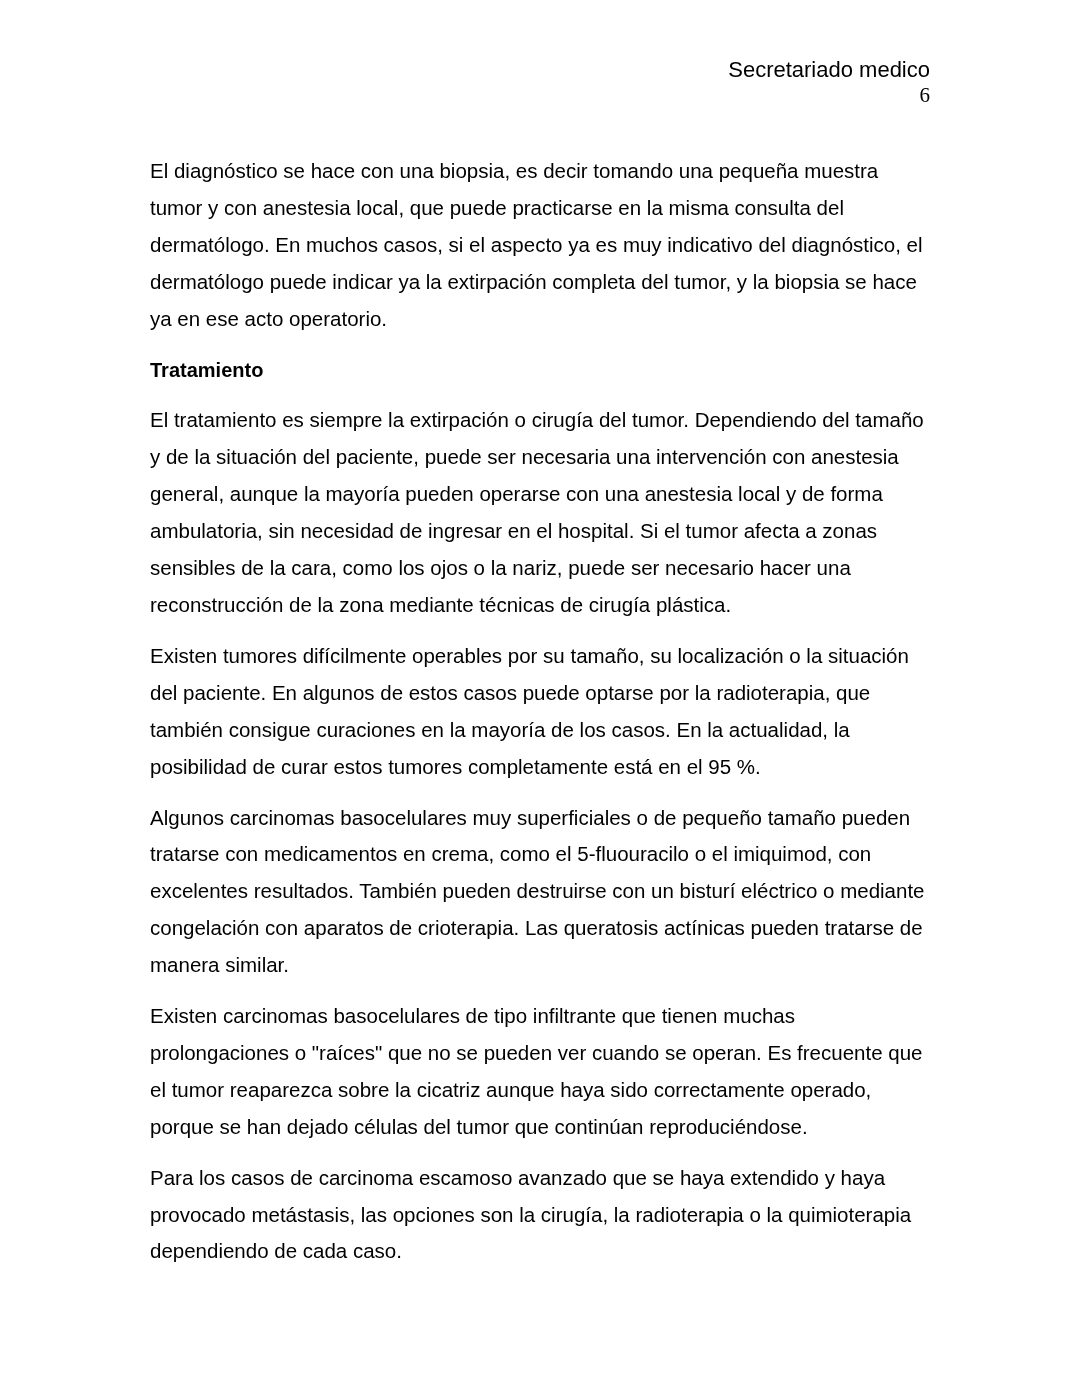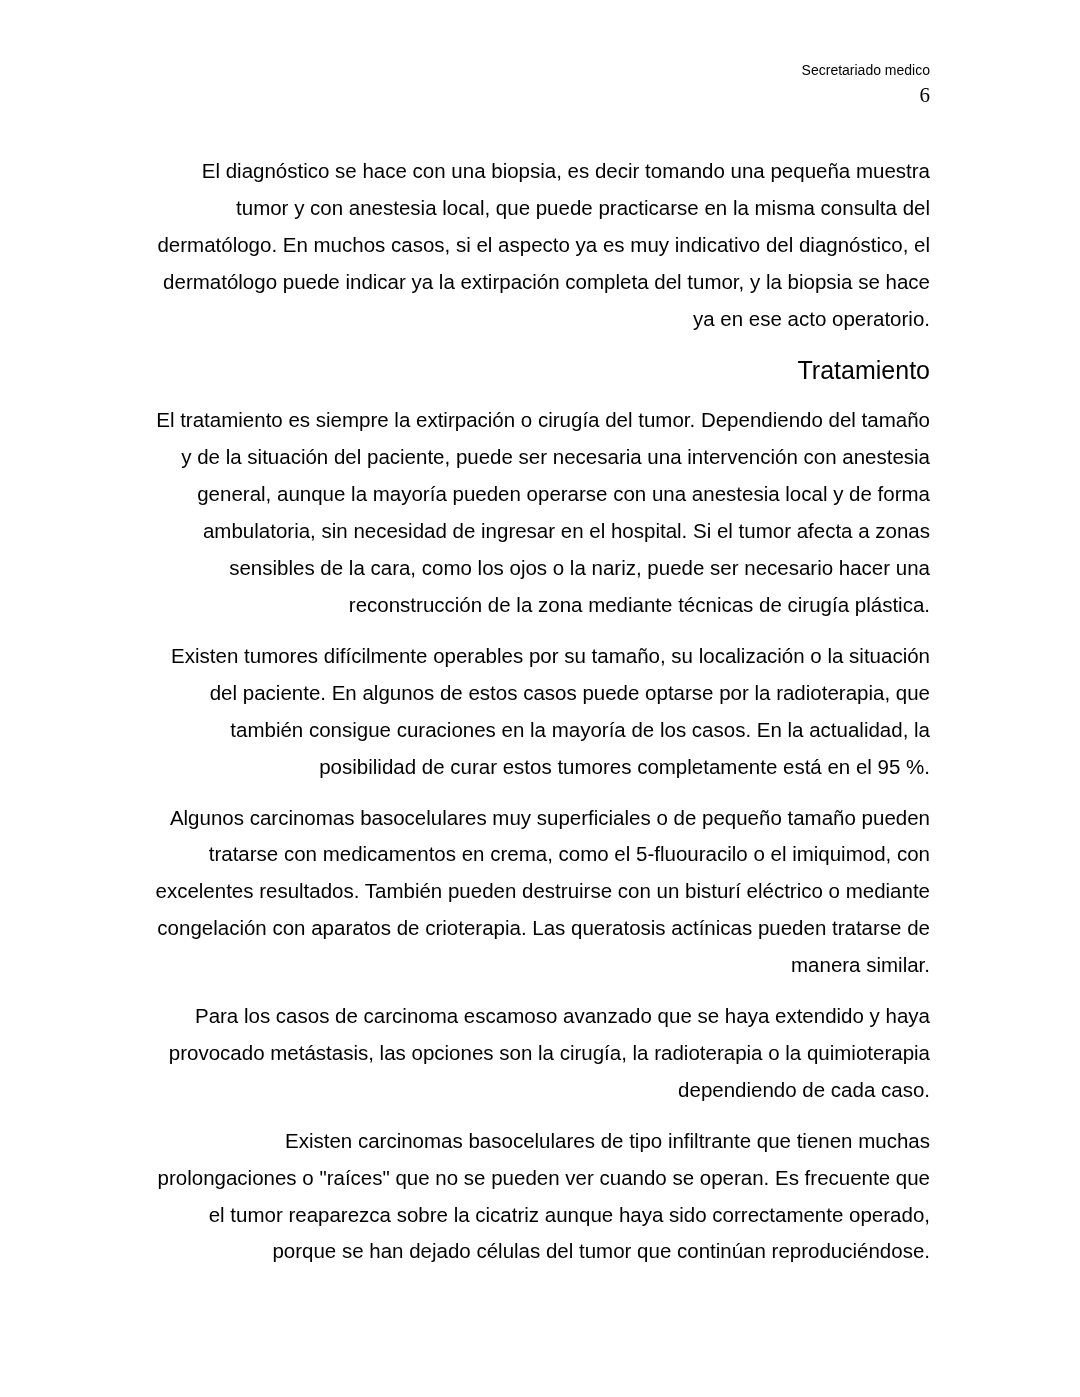--- a/index.html
+++ b/index.html
@@ -23,68 +23,68 @@
   }
   
   .page-header {
     position: absolute;
     top: 0;
     left: 150px;
     width: 780px;
     text-align: right;
   }
   .header-course {
-    font-size: 14px;
+    font-size: 22px;
     line-height: 26px;
     margin-top: 57px;
   }
   .header-initials {
     font-size: 20.5px;
     line-height: 24px;
     margin-top: 26px;
   }
   .header-pagenum {
     font-family: "Liberation Serif", serif;
     font-size: 21px;
     line-height: 24px;
   }
   
   .doc-body {
     position: absolute;
     top: 153px;
     left: 150px;
     width: 780px;
-    text-align: right;
+    text-align: left;
   }
   .doc-body p {
     font-size: 20.5px;
     line-height: 36.9px;
     margin: 0 0 14px 0;
     font-weight: normal;
   }
   .doc-body h2 {
-    font-size: 25px;
+    font-size: 20px;
     line-height: 36.9px;
     margin: 0 0 14px 0;
-    font-weight: normal;
+    font-weight: bold;
   }
 </style>
 </head>
 <body>
 
 <div class="page">
 
   <div class="page-header">
     <div class="header-course">Secretariado medico</div>
     <div class="header-pagenum">6</div>
   </div>
 
   <div class="doc-body">
     <p>El diagnóstico se hace con una biopsia, es decir tomando una pequeña muestra tumor y con anestesia local, que puede practicarse en la misma consulta del dermatólogo. En muchos casos, si el aspecto ya es muy indicativo del diagnóstico, el dermatólogo puede indicar ya la extirpación completa del tumor, y la biopsia se hace ya en ese acto operatorio.</p>
     <h2>Tratamiento</h2>
     <p>El tratamiento es siempre la extirpación o cirugía del tumor. Dependiendo del tamaño y de la situación del paciente, puede ser necesaria una intervención con anestesia general, aunque la mayoría pueden operarse con una anestesia local y de forma ambulatoria, sin necesidad de ingresar en el hospital. Si el tumor afecta a zonas sensibles de la cara, como los ojos o la nariz, puede ser necesario hacer una reconstrucción de la zona mediante técnicas de cirugía plástica.</p>
     <p>Existen tumores difícilmente operables por su tamaño, su localización o la situación del paciente. En algunos de estos casos puede optarse por la radioterapia, que también consigue curaciones en la mayoría de los casos. En la actualidad, la posibilidad de curar estos tumores completamente está en el 95 %.</p>
     <p>Algunos carcinomas basocelulares muy superficiales o de pequeño tamaño pueden tratarse con medicamentos en crema, como el 5-fluouracilo o el imiquimod, con excelentes resultados. También pueden destruirse con un bisturí eléctrico o mediante congelación con aparatos de crioterapia. Las queratosis actínicas pueden tratarse de manera similar.</p>
+    <p>Existen carcinomas basocelulares de tipo infiltrante que tienen muchas prolongaciones o "raíces" que no se pueden ver cuando se operan. Es frecuente que el tumor reaparezca sobre la cicatriz aunque haya sido correctamente operado, porque se han dejado células del tumor que continúan reproduciéndose.</p>
     <p>Para los casos de carcinoma escamoso avanzado que se haya extendido y haya provocado metástasis, las opciones son la cirugía, la radioterapia o la quimioterapia dependiendo de cada caso.</p>
-    <p>Existen carcinomas basocelulares de tipo infiltrante que tienen muchas prolongaciones o "raíces" que no se pueden ver cuando se operan. Es frecuente que el tumor reaparezca sobre la cicatriz aunque haya sido correctamente operado, porque se han dejado células del tumor que continúan reproduciéndose.</p>
   </div>
 
 </div>
 
 </body></html>

